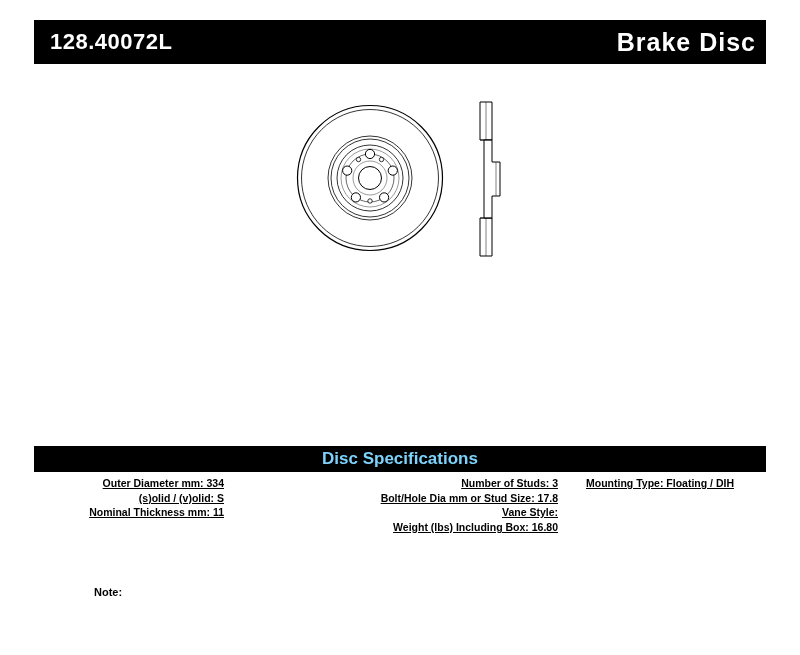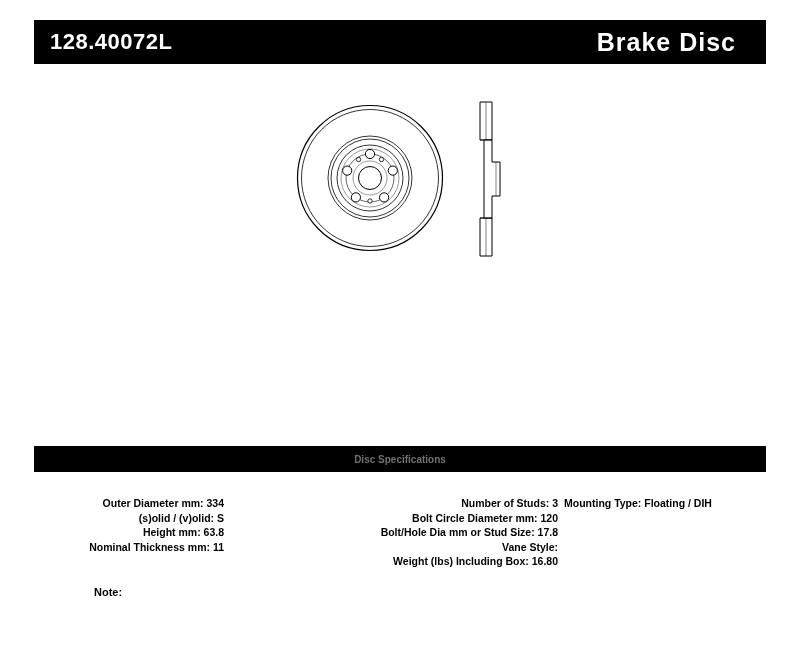--- a/index.html
+++ b/index.html
@@ -22,21 +22,21 @@
     left: 34px;
     top: 20px;
     width: 732px;
     height: 44px;
     background: #000000;
     color: #ffffff;
     display: flex;
     align-items: center;
     justify-content: space-between;
     box-sizing: border-box;
-    padding: 0 30px 0 16px;
+    padding: 0 10px 0 16px;
   }
   .part-number {
     font-size: 22px;
     font-weight: bold;
     letter-spacing: 0.5px;
     line-height: 1;
   }
   .product-type {
     font-size: 25px;
     font-weight: bold;
@@ -68,56 +68,57 @@
   }
 
   
   .spec-bar {
     position: absolute;
     left: 34px;
     top: 446px;
     width: 732px;
     height: 26px;
     background: #000000;
-    color: #737373;
-    font-size: 10px;
+    color: #7dd3fc;
+    font-size: 17px;
     font-weight: bold;
     display: flex;
     align-items: center;
     justify-content: center;
     box-sizing: border-box;
   }
 
   .spec-body {
     position: absolute;
     left: 34px;
-    top: 496px;
+    top: 476px;
     width: 732px;
     display: flex;
     flex-direction: row;
     align-items: flex-start;
+    text-decoration: underline;
   }
   .spec-col {
     font-size: 10.5px;
     font-weight: bold;
     line-height: 14.6px;
   }
   .spec-col-left {
     width: 190px;
     text-align: right;
   }
   .spec-col-mid {
     width: 340px;
     text-align: right;
     padding-right: 6px;
     box-sizing: border-box;
   }
   .spec-col-right {
     width: 202px;
-    text-align: left;
+    text-align: center;
     padding-right: 10px;
     box-sizing: border-box;
   }
   .spec-line {
     white-space: nowrap;
   }
 
   .note-row {
     position: absolute;
     left: 34px;
@@ -187,26 +188,24 @@
 </div>
 
 <div class="spec-bar">
   <span>Disc Specifications</span>
 </div>
 
 <div class="spec-body">
   <div class="spec-col spec-col-left">
     <div class="spec-line">Outer Diameter mm: 334</div>
     <div class="spec-line">(s)olid / (v)olid: S</div>
-    <div class="spec-line">Height mm: 63.8</div>
     <div class="spec-line">Nominal Thickness mm: 11</div>
   </div>
   <div class="spec-col spec-col-mid">
     <div class="spec-line">Number of Studs: 3</div>
-    <div class="spec-line">Bolt Circle Diameter mm: 120</div>
     <div class="spec-line">Bolt/Hole Dia mm or Stud Size: 17.8</div>
     <div class="spec-line">Vane Style:</div>
     <div class="spec-line">Weight (lbs) Including Box: 16.80</div>
   </div>
   <div class="spec-col spec-col-right">
     <div class="spec-line">Mounting Type: Floating / DIH</div>
   </div>
 </div>
 
 <div class="note-row">

